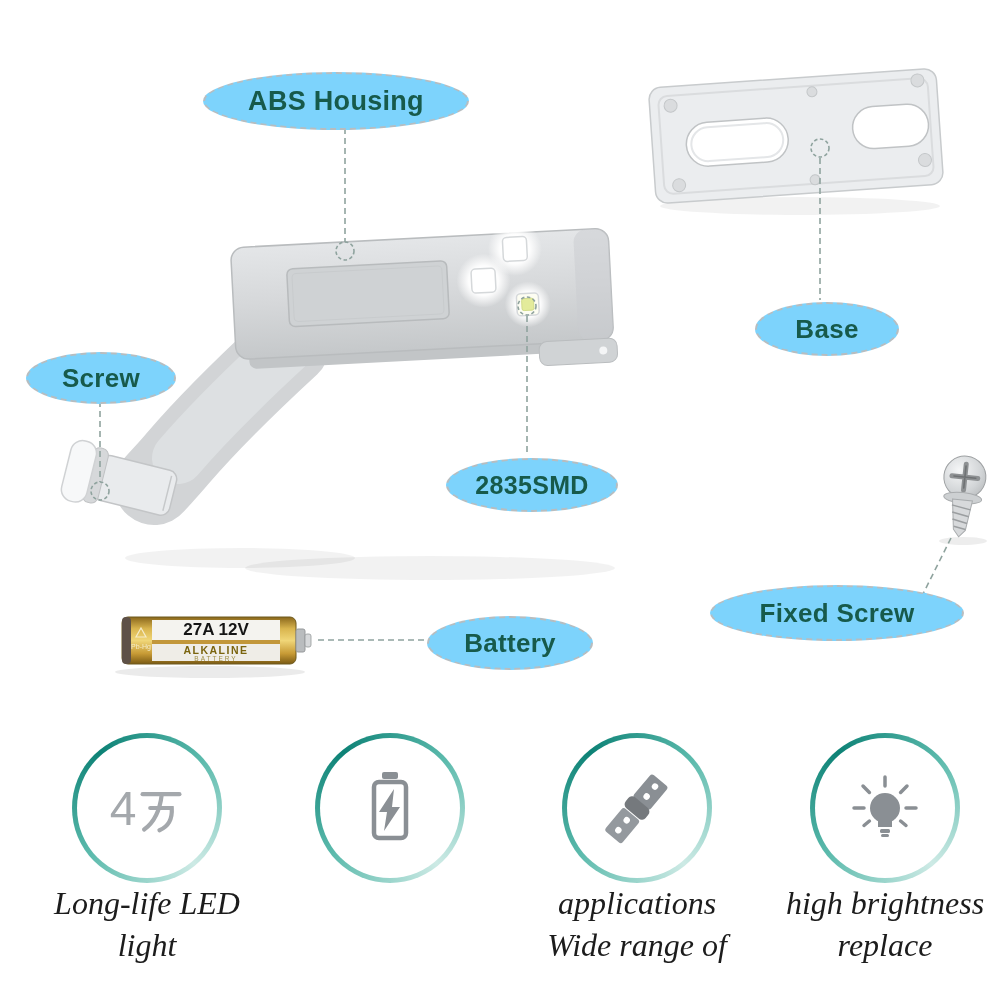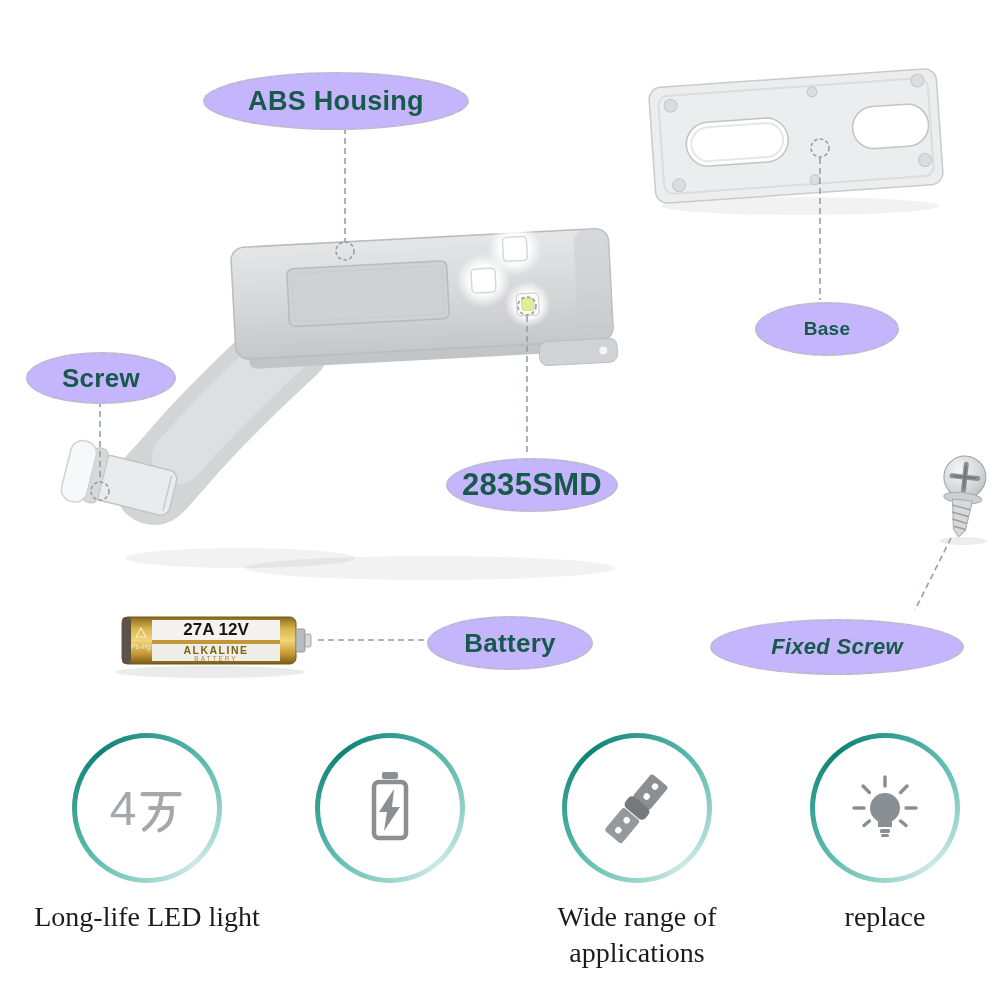--- a/index.html
+++ b/index.html
@@ -10,59 +10,59 @@
     overflow: hidden;
     font-family: "Liberation Sans", sans-serif;
   }
   .stage { position: absolute; left: 0; top: 0; width: 1000px; height: 1000px; }
 
   
   .callout {
     position: absolute;
     border: 2px dashed #b7bdc0;
     border-radius: 50%;
-    background: #c4b5fd;
+    background: #7dd3fc;
     display: flex; align-items: center; justify-content: center;
     color: var(--label-text, #175a4b);
     font-weight: bold;
     letter-spacing: 0.3px;
     z-index: 5;
   }
   .callout-abs   { left: 203px; top: 72px;  width: 262px; height: 54px; font-size: 27px; }
-  .callout-base  { left: 755px; top: 302px; width: 140px; height: 50px; font-size: 19px; }
+  .callout-base  { left: 755px; top: 302px; width: 140px; height: 50px; font-size: 26px; }
   .callout-switch{ left: 26px;  top: 352px; width: 146px; height: 48px; font-size: 26px; }
-  .callout-smd   { left: 446px; top: 458px; width: 168px; height: 50px; font-size: 31px; }
+  .callout-smd   { left: 446px; top: 458px; width: 168px; height: 50px; font-size: 25px; }
   .callout-batt  { left: 427px; top: 616px; width: 162px; height: 50px; font-size: 26px; }
-  .callout-screw { left: 710px; top: 619px; width: 250px; height: 52px; font-size: 22px; font-style: italic; }
+  .callout-screw { left: 710px; top: 585px; width: 250px; height: 52px; font-size: 26px; }
 
   
   .feature {
     position: absolute; top: 733px;
     width: 240px;
     display: flex; flex-direction: column; align-items: center;
   }
   .f1 { left: 27px; }  .f2 { left: 270px; }  .f3 { left: 517px; }  .f4 { left: 765px; }
   .ring {
     width: 150px; height: 150px; border-radius: 50%;
     background: conic-gradient(from 140deg,
       #cdeae5 0deg, #5dbbad 90deg, var(--ring-teal, #0d8276) 180deg,
       #5dbbad 270deg, #cdeae5 360deg);
     position: relative;
   }
   .ring-inner {
     position: absolute; inset: 5px; border-radius: 50%; background: #ffffff;
     display: flex; align-items: center; justify-content: center;
   }
   .caption {
-    margin-top: 16px;
     text-align: center;
     font-family: "Liberation Serif", serif;
-    font-size: 28px;
+    font-size: 32px;
     color: var(--caption-text, #1c1c1c);
     line-height: 1.3;
+    font-style: italic;
   }
   .icon-text {
     display: flex; align-items: center; gap: 2px;
     font-size: 48px; color: #a4a8ac; font-weight: normal;
   }
   .icon-text svg.wan { width: 46px; height: 50px; }
 </style>
 </head>
 <body>
 
@@ -245,22 +245,22 @@
             <rect x="-11" y="8" width="22" height="30" rx="3" fill="#94999e"></rect>
             <circle cx="0" cy="-28" r="3.2" fill="#ffffff"></circle>
             <circle cx="0" cy="-15" r="3.2" fill="#ffffff"></circle>
             <circle cx="0" cy="16" r="3.2" fill="#ffffff"></circle>
             <circle cx="0" cy="29" r="3.2" fill="#ffffff"></circle>
           </g>
         </svg>
       </div>
     </div>
     <div class="caption">
+      <div>applications</div>
       <div>Wide range of</div>
-      <div>applications</div>
     </div>
   </div>
 
   <div class="feature f4">
     <div class="ring">
       <div class="ring-inner">
         <svg width="84" height="84" viewBox="-42 -42 84 84">
           <g stroke="#8a8f94" stroke-width="3.5" stroke-linecap="round">
             <line x1="0" y1="-22" x2="0" y2="-31"></line>
             <line x1="15.6" y1="-15.6" x2="22" y2="-22"></line>
@@ -271,17 +271,18 @@
             <line x1="-15.6" y1="13" x2="-21" y2="17.5"></line>
           </g>
           <circle cx="0" cy="0" r="15" fill="#8a8f94"></circle>
           <path d="M -7 12 h 14 v 7 h -14 z" fill="#8a8f94"></path>
           <rect x="-5" y="21" width="10" height="4" rx="1.5" fill="#8a8f94"></rect>
           <rect x="-4" y="26" width="8" height="3" rx="1.5" fill="#8a8f94"></rect>
         </svg>
       </div>
     </div>
     <div class="caption">
+      <div>high brightness</div>
       <div>replace</div>
     </div>
   </div>
 
 </div>
 
 </body></html>

